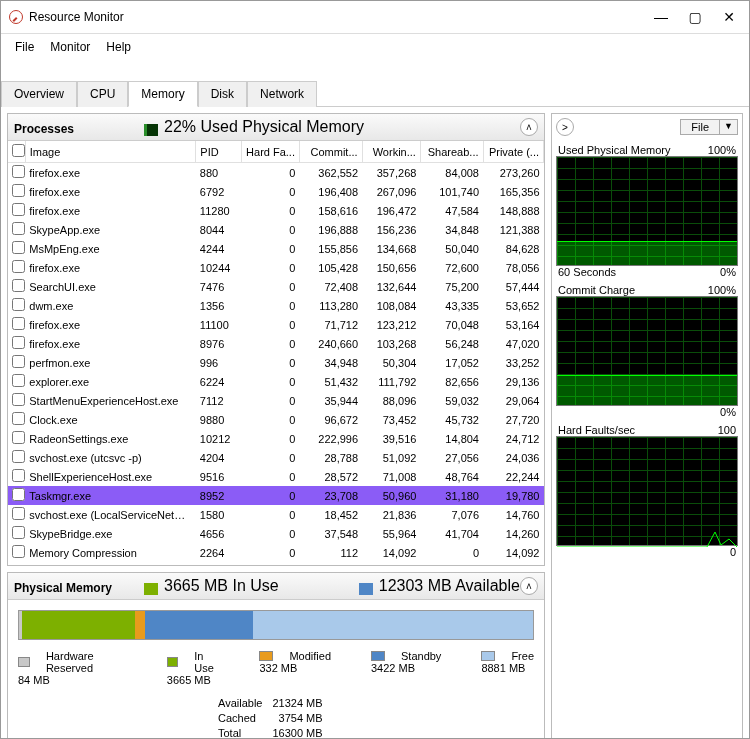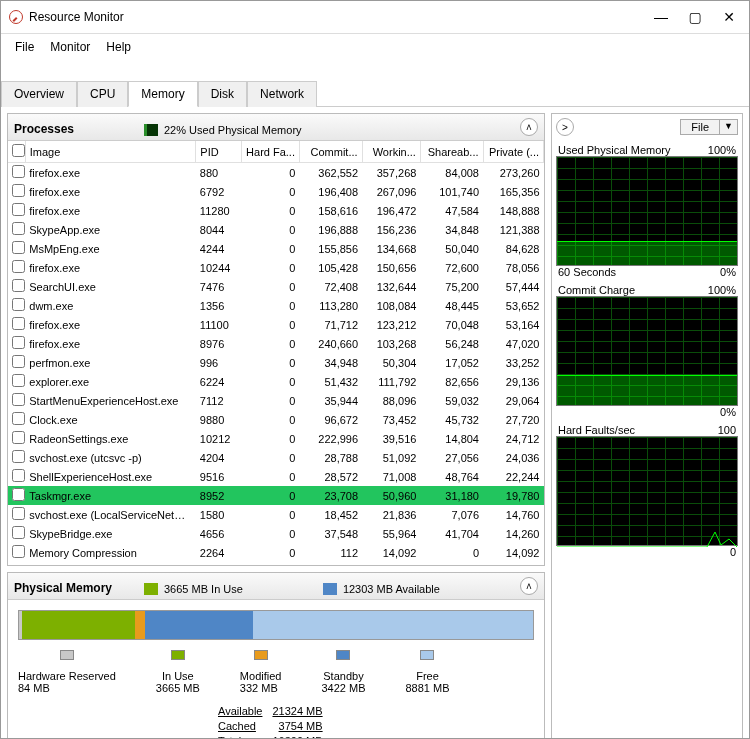--- a/index.html
+++ b/index.html
@@ -15,48 +15,48 @@
   .tabstrip { display: flex; border-bottom: 1px solid #ccc; margin-top: 20px; }
   .tab { padding: 5px 12px; font-size: 12px; border: 1px solid transparent; border-bottom: none; position: relative; top: 1px; background:#f0f0f0; border-color:#ccc;}
   .tab.active { background: #fff; border: 1px solid #ccc; border-bottom: 1px solid #fff; }
   .workspace { display: flex; padding: 6px; gap: 6px; height: calc(100% - 30px - 26px - 28px); }
   .leftcol { flex: 1; display: flex; flex-direction: column; gap: 6px; min-width:0; }
   .rightcol { width: 192px; border: 1px solid #bbb; padding: 4px; display:flex; flex-direction:column; gap:6px; }
   .panel { border: 1px solid #bbb; }
   .panel-header { display: flex; align-items: flex-end; background: linear-gradient(#fafafa,#e8e8e8); border-bottom: 1px solid #ccc; padding: 4px 6px; }
   .panel-header .ptitle { font-weight: bold; font-size: 12px; width: 130px; }
   .panel-header .indicator { width: 14px; height: 12px; margin-right: 6px; }
-  .panel-header .ptext { font-size: 11px; }
+  .panel-header .ptext { font-size: 16px; }
   .panel-header .spacer { flex: 1; }
   .collapse-btn { width: 18px; height: 18px; border: 1px solid #aaa; border-radius: 50%; display:flex; align-items:center; justify-content:center; font-size:10px; background:#fff; }
   .table-wrap { height: 424px; overflow-y: scroll; }
   table { border-collapse: collapse; width: 100%; table-layout: fixed; }
   th { text-align: left; padding: 3px 4px; border-right: 1px solid #e0e0e0; border-bottom: 1px solid #e0e0e0; font-weight: normal; font-size: 11px; white-space: nowrap; overflow: hidden; text-overflow: ellipsis; background:#fff; position:sticky; top:0;}
   td { padding: 2px 4px; white-space: nowrap; overflow: hidden; text-overflow: ellipsis; font-size: 11px; }
   td.num, th.num { text-align: right; }
   td.check { width: 16px; }
   td.check input { margin:0; }
-  tr.sel td { background: #22c55e; }
+  tr.sel td { background: #8b5cf6; }
   .views-row { display:flex; align-items:center; justify-content:space-between; padding:0 0 2px 0;}
   .views-btn { border:1px solid #aaa; padding:1px 10px; font-size:11px; background:#f2f2f2;}
   .views-drop { border:1px solid #aaa; border-left:0; padding:1px 4px; font-size:9px; background:#f2f2f2;}
   .chart-label { display:flex; justify-content:space-between; font-size:11px; padding:0 2px;}
   .chart { width: 100%; height: 110px; background:#000; position:relative; border:1px solid #777; }
   .chart-grid { position:absolute; inset:0; background-image: linear-gradient(#0a4d0a 1px, transparent 1px), linear-gradient(90deg, #0a4d0a 1px, transparent 1px); background-size: 18px 11px; }
   .chart-fill { position:absolute; left:0; right:0; bottom:0; background: rgba(0,255,0,0.35); border-top:1px solid #0f0; }
   .chart-bottom { display:flex; justify-content:space-between; font-size:11px; padding:0 2px; }
   .physmem-body { padding: 10px; }
   .membar { height: 30px; display:flex; border:1px solid #999; }
   .membar div { height:100%; }
   .legend { display:flex; gap:40px; margin-top:10px; font-size:11px; }
   .legend-item { display:flex; flex-direction:column; }
-  .legend-item .row1 { display:flex; align-items:center; gap:10px;flex-direction:column;}
+  .legend-item .row1 { display:flex; align-items:center; gap:16px;}
   .swatch { width:14px; height:10px; border:1px solid #888;}
   .stats { margin-top:10px; display:flex; gap:10px; margin-left:200px; font-size:11px;}
-  .stats .labels div, .stats .values div { line-height:15px;text-decoration:underline; }
+  .stats .labels div, .stats .values div { line-height:15px; }
   .stats .values { text-align:right; }
 </style>
 </head>
 <body>
 
 <div class="titlebar">
   <div class="icon"></div>
   <div class="title">Resource Monitor</div>
   <div class="win-controls">
     <div class="win-btn">—</div>
@@ -185,21 +185,21 @@
                 <td class="num">75,200</td>
                 <td class="num">57,444</td>
               </tr>
               <tr>
                 <td class="check"><input type="checkbox" style=""></td>
                 <td>dwm.exe</td>
                 <td>1356</td>
                 <td class="num">0</td>
                 <td class="num">113,280</td>
                 <td class="num">108,084</td>
-                <td class="num">48,445</td>
+                <td class="num">43,335</td>
                 <td class="num">53,652</td>
               </tr>
               <tr>
                 <td class="check"><input type="checkbox" style=""></td>
                 <td>firefox.exe</td>
                 <td>11100</td>
                 <td class="num">0</td>
                 <td class="num">71,712</td>
                 <td class="num">123,212</td>
                 <td class="num">70,048</td>

